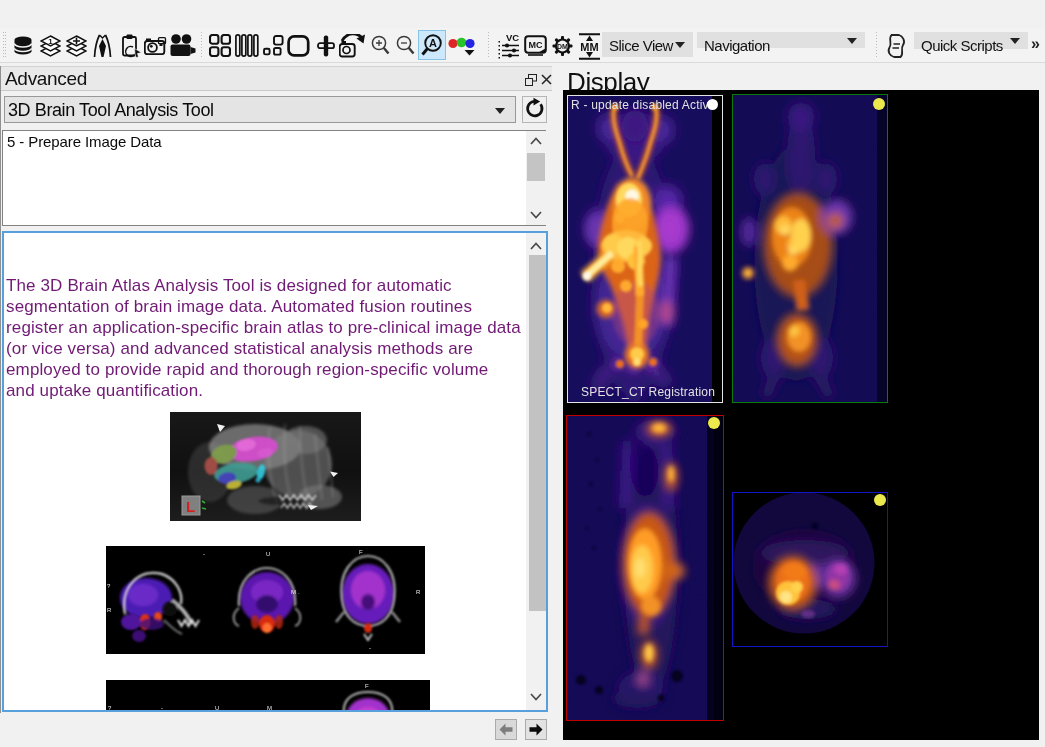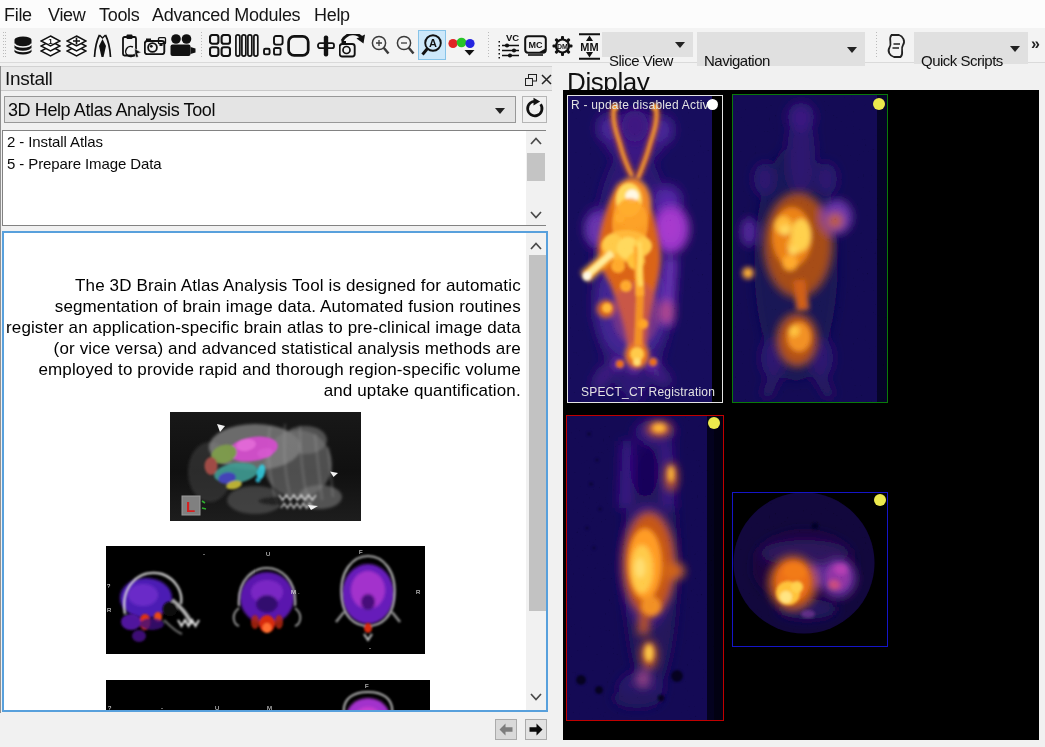--- a/index.html
+++ b/index.html
@@ -14,21 +14,21 @@
 #menubar span { position:absolute; top:5px; }
 
 
 #toolbar { left:0; top:28px; width:1045px; height:35px; background:#f3f3f3;
   border-bottom:1px solid #dadada; }
 .tbsep { position:absolute; top:4px; height:26px; width:1px;
   background-image:repeating-linear-gradient(to bottom,#bbb 0 1px,transparent 1px 3px); }
 .ic { position:absolute; }
 .combo { position:absolute; background:#e0e0e0; color:#111; font-size:15px;
   letter-spacing:-0.5px; }
-.combo .ct { position:absolute; left:7px; top:20px; }
+.combo .ct { position:absolute; left:7px; top:5px; }
 .combo .arr { position:absolute; right:8px; top:50%; margin-top:-2.5px;
   width:0; height:0; border-left:5px solid transparent; border-right:5px solid transparent;
   border-top:6px solid #222; }
 
 
 #wfhead { left:0; top:66px; width:552px; height:25px; background:#e9e9e9;
   border-top:1px solid #d2d2d2; border-bottom:1px solid #c9c9c9;
   font-size:19px; letter-spacing:-0.3px; color:#111; }
 #wfhead .t { position:absolute; left:5px; top:1px; }
 #ddrow  { left:4px; top:96px; width:512px; height:27px; background:#e4e4e4;
@@ -47,21 +47,21 @@
 
 .sb { position:absolute; background:#f1f1f1; }
 .sb .thumb { position:absolute; background:#c4c4c4; }
 .chev { position:absolute; }
 
 
 #intro { left:2px; top:231px; width:546px; height:481px; background:#fff;
   border:2px solid #58a0dc; overflow:hidden; }
 #intro h1 { position:absolute; left:4px; top:5px; font-size:24px; font-weight:bold; color:#000; letter-spacing:0.8px; }
 #intro p { position:absolute; left:2px; top:42px; font-size:17px; line-height:21px;
-  color:#000000; letter-spacing:0.13px; white-space:nowrap;text-align:right; }
+  color:#701a75; letter-spacing:0.13px; white-space:nowrap; }
 
 
 #botbar { left:0; top:713px; width:1045px; height:34px; background:#f1f1f1; }
 .navbtn { position:absolute; top:6px; width:22px; height:21px;
   border:1px solid #ababab; background:#e2e2e2; }
 .navbtn svg { position:absolute; left:3px; top:3px; }
 
 
 #disphead { left:567px; top:67px; font-size:26px; letter-spacing:-0.4px; color:#111; }
 #dispblack { left:563px; top:90px; width:476px; height:650px; background:#000; }
@@ -92,27 +92,20 @@
   <filter id="b9" x="-80%" y="-80%" width="260%" height="260%">
         <feGaussianBlur stdDeviation="9"></feGaussianBlur>
       </filter>
   <filter id="grain">
     <feTurbulence type="fractalNoise" baseFrequency="0.5" numOctaves="3" seed="7" result="n"></feTurbulence>
     <feColorMatrix in="n" type="matrix" values="0 0 0 0 0.5  0 0 0 0 0.5  0 0 0 0 0.5  1.6 1.6 1.6 0 -0.8"></feColorMatrix>
   </filter>
 </defs>
 </svg>
 <div id="app">
-  <div id="menubar" class="abs">
-    <span style="left:4px">File</span>
-    <span style="left:48px">View</span>
-    <span style="left:99px">Tools</span>
-    <span style="left:152px">Advanced Modules</span>
-    <span style="left:314px">Help</span>
-  </div>
 
   <div id="toolbar" class="abs">
     <div class="tbsep" style="left:3px"></div>
     <div class="tbsep" style="left:5px"></div>
 
     <svg class="ic" style="left:14px;top:8px" width="18" height="19" viewBox="0 0 18 19">
       <path d="M0.5,3.8 a8.5,3.3 0 0 1 17,0 v11.4 a8.5,3.3 0 0 1 -17,0 z" fill="#111"></path>
       <path d="M0.5,7.6 a8.5,3.3 0 0 0 17,0 M0.5,12.2 a8.5,3.3 0 0 0 17,0" fill="none" stroke="#f3f3f3" stroke-width="1.5"></path>
     </svg>
     <svg class="ic" style="left:40px;top:7px" width="21" height="22" viewBox="0 0 21 22">
@@ -258,60 +251,59 @@
     <svg class="ic" style="left:578px;top:5px" width="23" height="27" viewBox="0 0 23 27">
       <path d="M1,1.2 h21 M1,25.8 h21" stroke="#111" stroke-width="2"></path>
       <path d="M11.5,2.5 L15,8 H8 Z" fill="#111"></path>
       <path d="M11.5,24.5 L15,19 H8 Z" fill="#111"></path>
       <text x="11.5" y="17.5" font-size="11" font-weight="bold" fill="#111" text-anchor="middle">MM</text>
     </svg>
     <div class="combo" style="left:602px;top:4px;width:91px;height:25px">
         <span class="ct">Slice View</span>
         <span class="arr"></span>
       </div>
-    <div class="combo" style="left:697px;top:4px;width:168px;height:34px">
+    <div class="combo" style="left:697px;top:4px;width:168px;height:16px">
         <span class="ct">Navigation</span>
         <span class="arr"></span>
       </div>
     <div class="tbsep" style="left:876px"></div>
     <svg class="ic" style="left:884px;top:5px" width="25" height="26" viewBox="0 0 25 26">
       <path d="M7.5,2 C4,6 8.5,10 5.5,14.5 C3,18.5 6,23 10,24 L16.5,24 C20.5,20.5 16,16.5 19,12 C21.8,7.8 18.5,3 15,2 Z" fill="none" stroke="#222" stroke-width="1.8"></path>
       <path d="M9.5,11 h6.5 M8.5,15 h6.5" stroke="#222" stroke-width="1.5"></path>
     </svg>
-    <div class="combo" style="left:914px;top:4px;width:114px;height:32px">
+    <div class="combo" style="left:914px;top:4px;width:114px;height:17px">
         <span class="ct">Quick Scripts</span>
         <span class="arr"></span>
       </div>
     <div style="position:absolute;left:1031px;top:7px;font-size:16px;font-weight:bold;color:#222">»</div>
   </div>
 
   <div id="wfhead" class="abs">
-      <span class="t">Install</span>
+      <span class="t">Advanced</span>
     <svg class="abs" style="left:525px;top:7px" width="12" height="12" viewBox="0 0 12 12">
       <rect x="3.5" y="0.5" width="8" height="6.5" fill="none" stroke="#222"></rect>
       <rect x="0.5" y="4.5" width="7" height="7" fill="#e9e9e9" stroke="#222"></rect>
     </svg>
     <svg class="abs" style="left:541px;top:7px" width="11" height="11" viewBox="0 0 11 11">
       <path d="M1,1 L10,10 M10,1 L1,10" stroke="#222" stroke-width="1.5"></path>
     </svg>
   </div>
 
   <div id="ddrow" class="abs">
-      <span class="t">3D Help Atlas Analysis Tool</span>
+      <span class="t">3D Brain Tool Analysis Tool</span>
       <span class="arr"></span>
     </div>
   <div id="refreshbtn" class="abs">
     <svg width="23" height="25" viewBox="0 0 23 25" style="position:absolute;left:0;top:0">
       <path d="M 13.5 4.6 A 7.2 7.2 0 1 0 17.6 7.3" fill="none" stroke="#111" stroke-width="2.7"></path>
       <path d="M 10.5 0.8 L 17.2 4.6 L 10.5 8.6 Z" fill="#111"></path>
     </svg>
   </div>
 
   <div id="wflist" class="abs">
-    <div class="li">2 - Install Atlas</div>
     <div class="li">5 - Prepare Image Data</div>
   </div>
 
   <div class="sb abs" style="left:526px;top:131px;width:20px;height:94px">
     <svg class="chev" style="left:4px;top:6px" width="12" height="8" viewBox="0 0 12 8">
         <path d="M1,7 L6,1.5 L11,7" fill="none" stroke="#4a4a4a" stroke-width="1.7"></path>
       </svg>
     <div class="thumb" style="left:1px;top:22px;height:28px;width:18px"></div>
     <svg class="chev" style="left:4px;bottom:6px" width="12" height="8" viewBox="0 0 12 8">
         <path d="M1,1 L6,6.5 L11,1" fill="none" stroke="#4a4a4a" stroke-width="1.7"></path>

